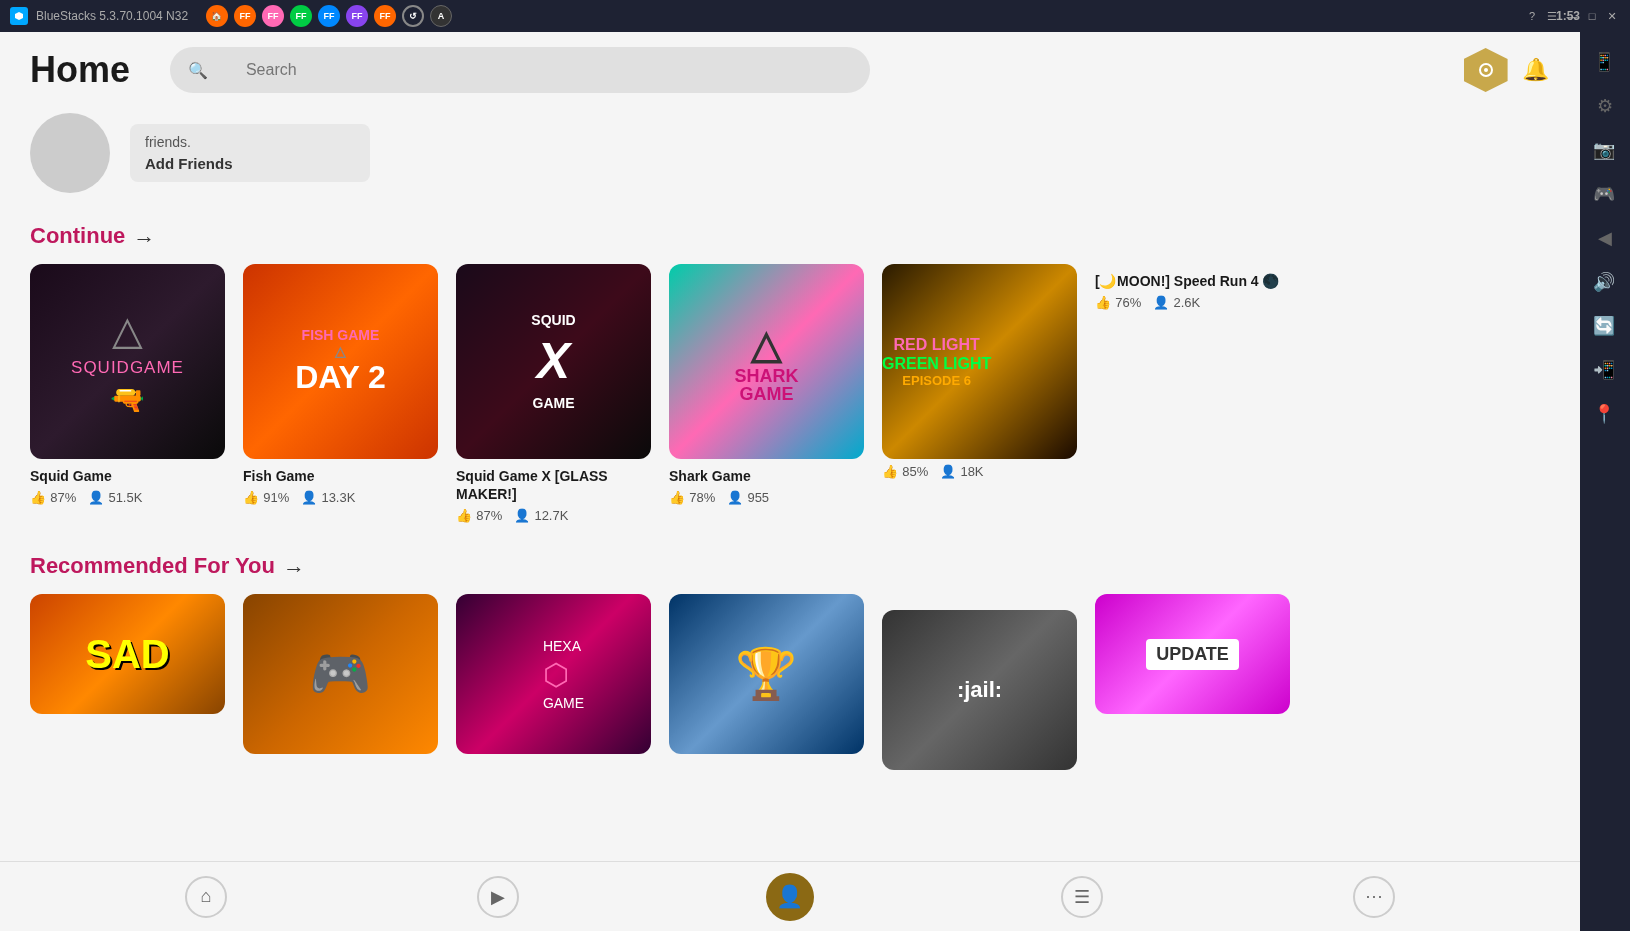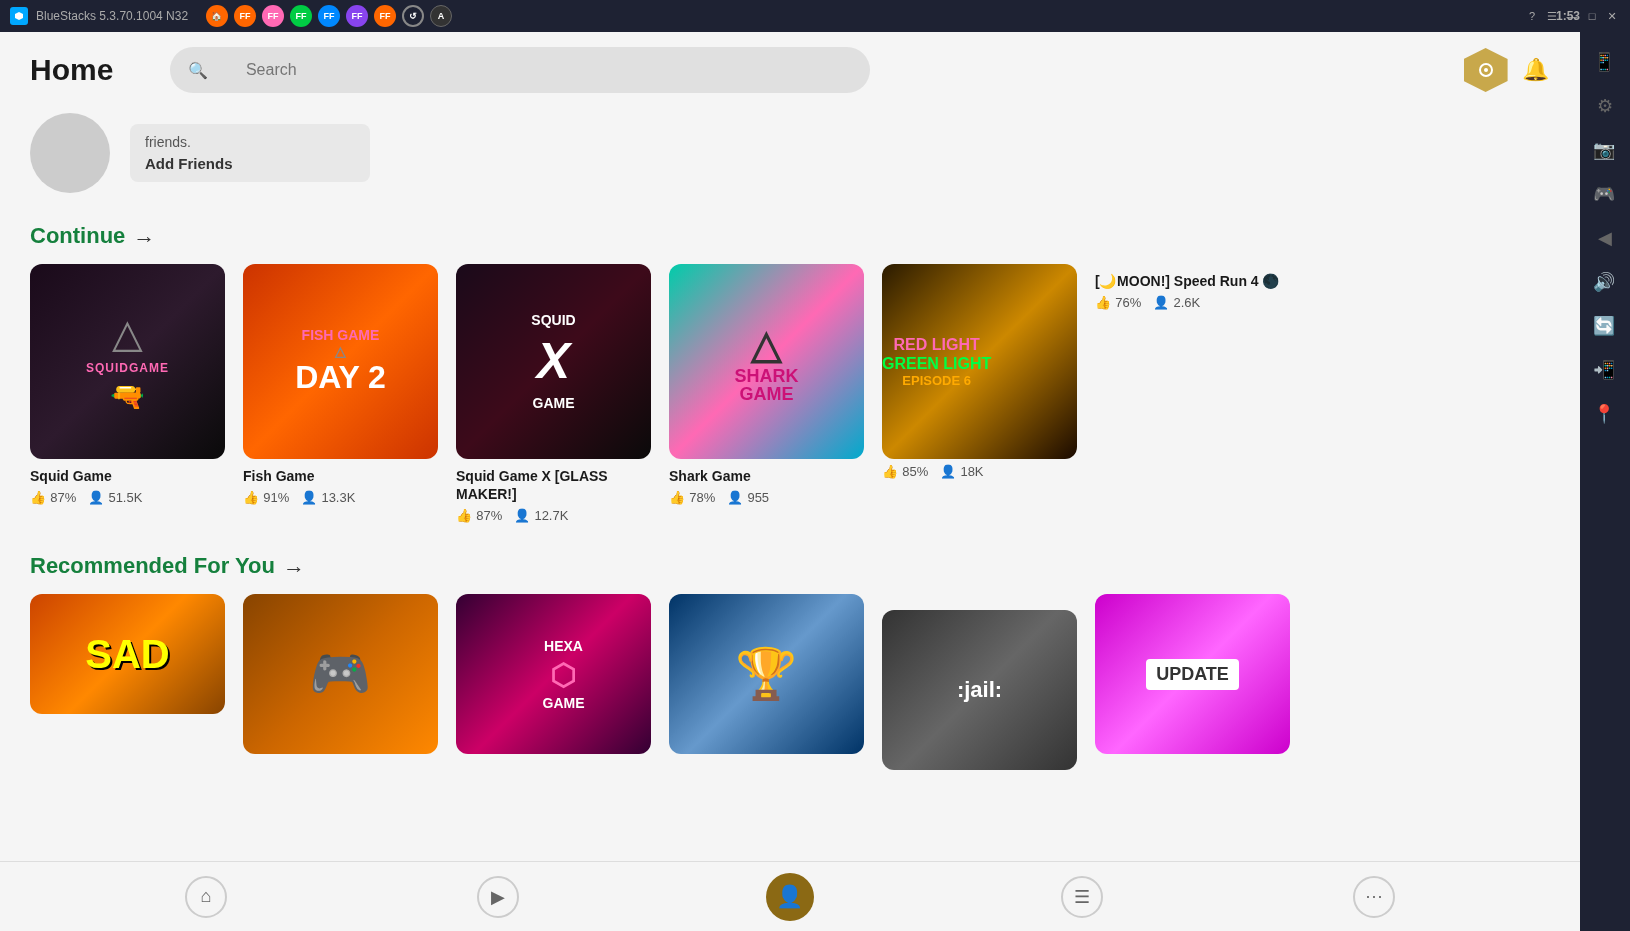--- a/index.html
+++ b/index.html
@@ -132,21 +132,21 @@
       background: #f5f5f5;
       padding: 15px 30px 10px 30px;
       display: flex;
       align-items: center;
       gap: 20px;
       position: sticky;
       top: 0;
       z-index: 5;
     }
     .page-title {
-      font-size: 30px;
+      font-size: 36px;
       font-weight: bold;
       color: #1a1a1a;
       min-width: 120px;
     }
     .search-bar {
       flex: 1;
       max-width: 700px;
       height: 46px;
       background: #e0e0e0;
       border-radius: 25px;
@@ -222,21 +222,21 @@
     .section-header {
       display: flex;
       align-items: center;
       gap: 8px;
       margin-bottom: 15px;
       margin-top: 10px;
     }
     .section-title {
       font-size: 22px;
       font-weight: bold;
-      color: #15803d;
+      color: #be185d;
     }
     .arrow-icon { font-size: 22px; color: #333; }
 
     
     .games-grid {
       display: flex;
       gap: 18px;
       overflow-x: visible;
     }
     .game-card {
@@ -452,21 +452,21 @@
       <span class="arrow-icon">→</span>
     </div>
 
     <div class="games-grid">
 
       <div class="game-card">
         <div class="game-thumb thumb-squid">
           <div class="thumb-overlay">
             <div style="text-align:center; color:white;">
               <div style="font-size:40px; color:#888; margin-bottom:5px;">△</div>
-              <div style="font-size:12px; font-weight:700; color:#ff69b4; letter-spacing:1px;">SQUIDGAME</div>
+              <div style="font-size:17px; font-weight:400; color:#ff69b4; letter-spacing:1px;">SQUIDGAME</div>
               <div style="font-size:28px; margin-top:5px;">🔫</div>
             </div>
           </div>
         </div>
         <div class="game-title-text">Squid Game</div>
         <div class="game-stats">
           <div class="stat-item">
             <span>👍</span>
             <span>87%</span>
           </div>
@@ -602,21 +602,21 @@
           <div class="game-thumb thumb-game2" style="height:160px;">
             <div class="thumb-overlay">
               <div style="color:white; font-size:50px;">🎮</div>
             </div>
           </div>
         </div>
 
         <div class="game-card">
           <div class="game-thumb thumb-hexa" style="height:160px;">
             <div class="thumb-overlay" style="flex-direction:column; align-items:center;">
-              <div style="color:white; font-size:14px; font-weight:700; text-align:center; line-height:1.3;margin-left:20px;">
+              <div style="color:white; font-size:14px; font-weight:400; text-align:left; line-height:1.3;margin-left:20px;">
                 <div>HEXA</div>
                 <div style="font-size:30px; color:#ff69b4;">⬡</div>
                 <div>GAME</div>
               </div>
             </div>
           </div>
         </div>
 
         <div class="game-card">
           <div class="game-thumb thumb-blue" style="height:160px;">
@@ -628,21 +628,21 @@
 
         <div class="game-card">
           <div class="game-thumb thumb-jail" style="height:160px;">
             <div class="thumb-overlay">
               <div style="color:white; font-size:22px; font-weight:700; text-align:center;">:jail:</div>
             </div>
           </div>
         </div>
 
         <div class="game-card">
-          <div class="game-thumb thumb-update" style="height:160px;">
+          <div class="game-thumb thumb-update" style="height:120px;">
             <div class="thumb-overlay">
               <div style="background:#fff; color:#333; font-size:18px; font-weight:900; padding:5px 10px; border-radius:4px;">UPDATE</div>
             </div>
           </div>
         </div>
       </div>
     </div>
 
   </div>
 </div>

